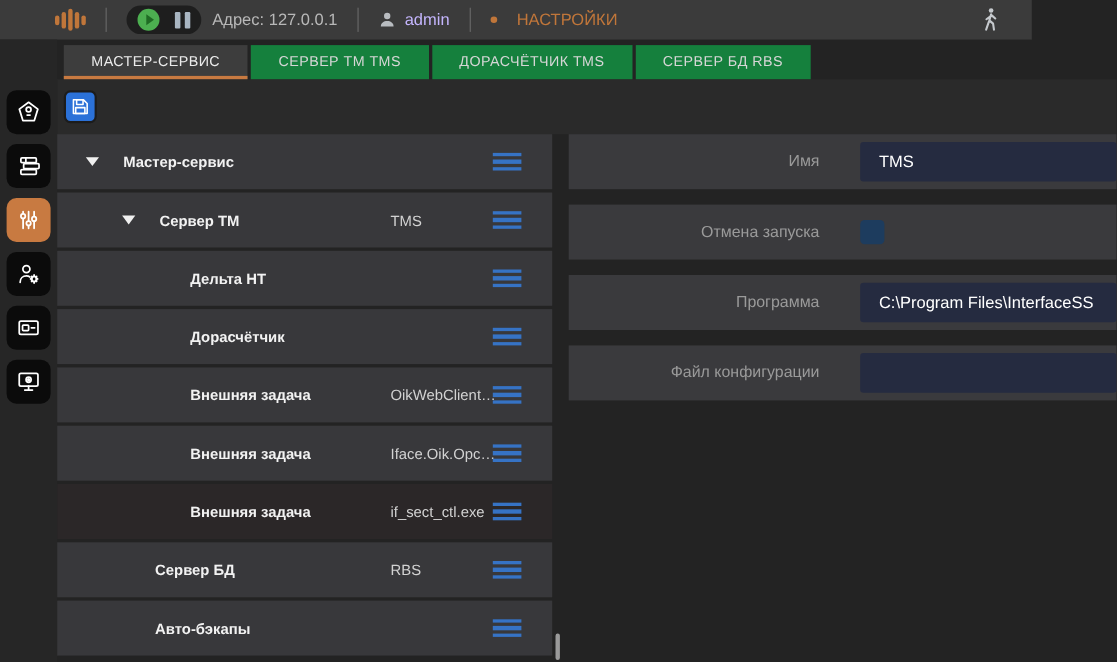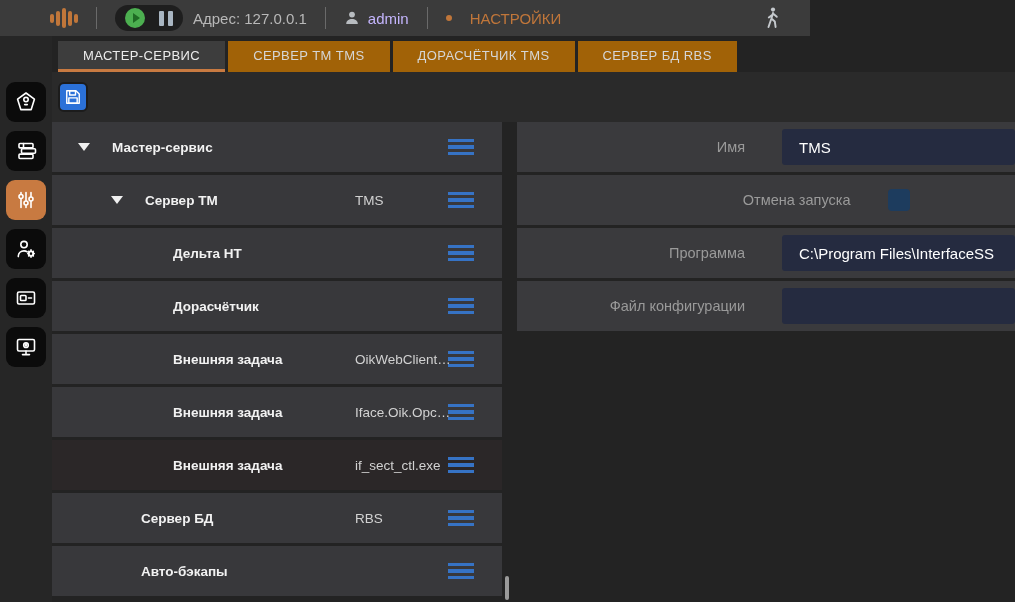--- a/index.html
+++ b/index.html
@@ -1,20 +1,20 @@
 <!DOCTYPE html>
 <html><head>
 <meta charset="utf-8">
 <style>
   * { margin:0; padding:0; box-sizing:border-box; }
   html,body { width:1015px; height:602px; overflow:hidden; background:#232323;
     font-family:"Liberation Sans", sans-serif; }
 
   
-  .topbar { position:absolute; left:0; top:0; width:810px; height:36px;
+  .topbar { position:absolute; left:0; top:0; width:938px; height:36px;
     background:#3b3b3b; display:flex; align-items:center; }
   .logo { display:flex; align-items:flex-end; gap:2px; margin-left:50px; height:20px; align-items:center; }
   .logo i { display:block; width:4px; border-radius:2px; background:#c0763a; }
   .logo i:nth-child(1){height:9px} .logo i:nth-child(2){height:15px}
   .logo i:nth-child(3){height:20px} .logo i:nth-child(4){height:15px}
   .logo i:nth-child(5){height:9px}
   .tb-div { width:1px; height:22px; background:#6a6a6a; margin:0 18px; }
   .runpill { height:26px; background:#1e1e1e; border-radius:13px; display:flex;
     align-items:center; padding:0 10px; gap:14px; }
   .playbtn { width:20px; height:20px; border-radius:50%; background:#4caf50;
@@ -36,21 +36,21 @@
   .tile { width:40px; height:40px; background:#0b0b0b; border-radius:9px;
     display:flex; align-items:center; justify-content:center; cursor:pointer; }
   .tile.active { background:#c87a41; }
   .tile svg { stroke:#fff; fill:none; stroke-width:1.6; stroke-linecap:round; stroke-linejoin:round; }
 
   
   .main { position:absolute; left:52px; top:36px; width:963px; height:488px; }
 
   .tabbar { display:flex; gap:3px; margin:5px 0 0 6px; height:31px; }
   .tab { height:31px; display:flex; align-items:center; padding:0 25px;
-    background:#a16207; color:#d6d6d6; font-size:13px; letter-spacing:.4px;
+    background:#15803d; color:#d6d6d6; font-size:13px; letter-spacing:.4px;
     cursor:pointer; border-bottom:3px solid transparent; white-space:nowrap; }
   .tab.active { background:#3d3d3d; color:#ececec; border-bottom:3px solid #c87a41; }
 
   .toolbar { height:50px; background:#2a2a2a; display:flex; align-items:center; padding-left:6px; }
   .savebtn { width:30px; height:30px; background:#2b71d8; border:2px solid #1c1c1c;
     border-radius:6px; display:flex; align-items:center; justify-content:center; cursor:pointer; }
   .savebtn svg { stroke:#fff; fill:none; stroke-width:1.7; stroke-linejoin:round; stroke-linecap:round; }
 
   .panels { display:flex; height:480px; }
   .tree { width:465px; }
@@ -69,21 +69,21 @@
   .trow.lvl0 { padding-left:26px; }
   .trow.lvl1 { padding-left:59px; }
   .trow.lvl1na { padding-left:89px; }
   .trow.lvl2 { padding-left:121px; }
   .tname { color:#f2f2f2; font-size:13.5px; font-weight:bold; }
   .tval { position:absolute; left:303px; color:#d2d2d2; font-size:13.5px; }
   .burger { position:absolute; right:28px; display:flex; flex-direction:column; gap:3px; cursor:pointer; }
   .burger i { display:block; width:26px; height:3.5px; background:#3673c5; }
 
   
-  .frow { height:50px; margin-bottom:3px; background:#3a3a3d; display:flex; align-items:center;justify-content:center; }
+  .frow { height:50px; margin-bottom:14px; background:#3a3a3d; display:flex; align-items:center; }
   .flabel { flex:0 0 228px; text-align:right; color:#9a9a9a; font-size:14.5px; }
   .finput { flex:1; margin-left:37px; height:36px; background:#252b40; border:none;
     border-radius:3px; color:#fff; font-size:15px; padding:0 17px;
     font-family:"Liberation Sans", sans-serif; outline:none; }
   .checkbox { width:22px; height:22px; background:#1d3c5e; border-radius:4px;
     margin-left:37px; cursor:pointer; }
 </style>
 </head>
 <body>
 

